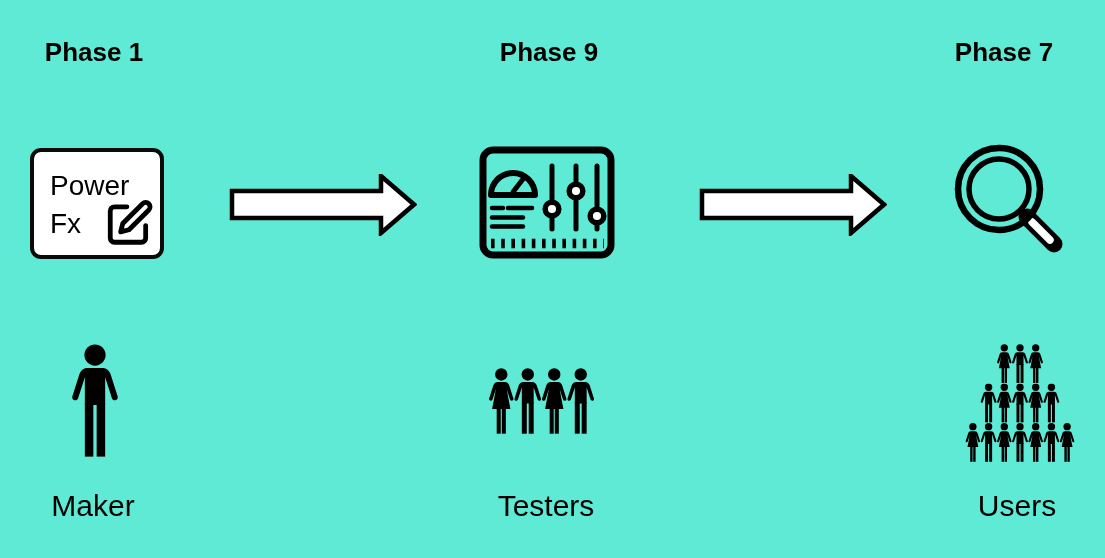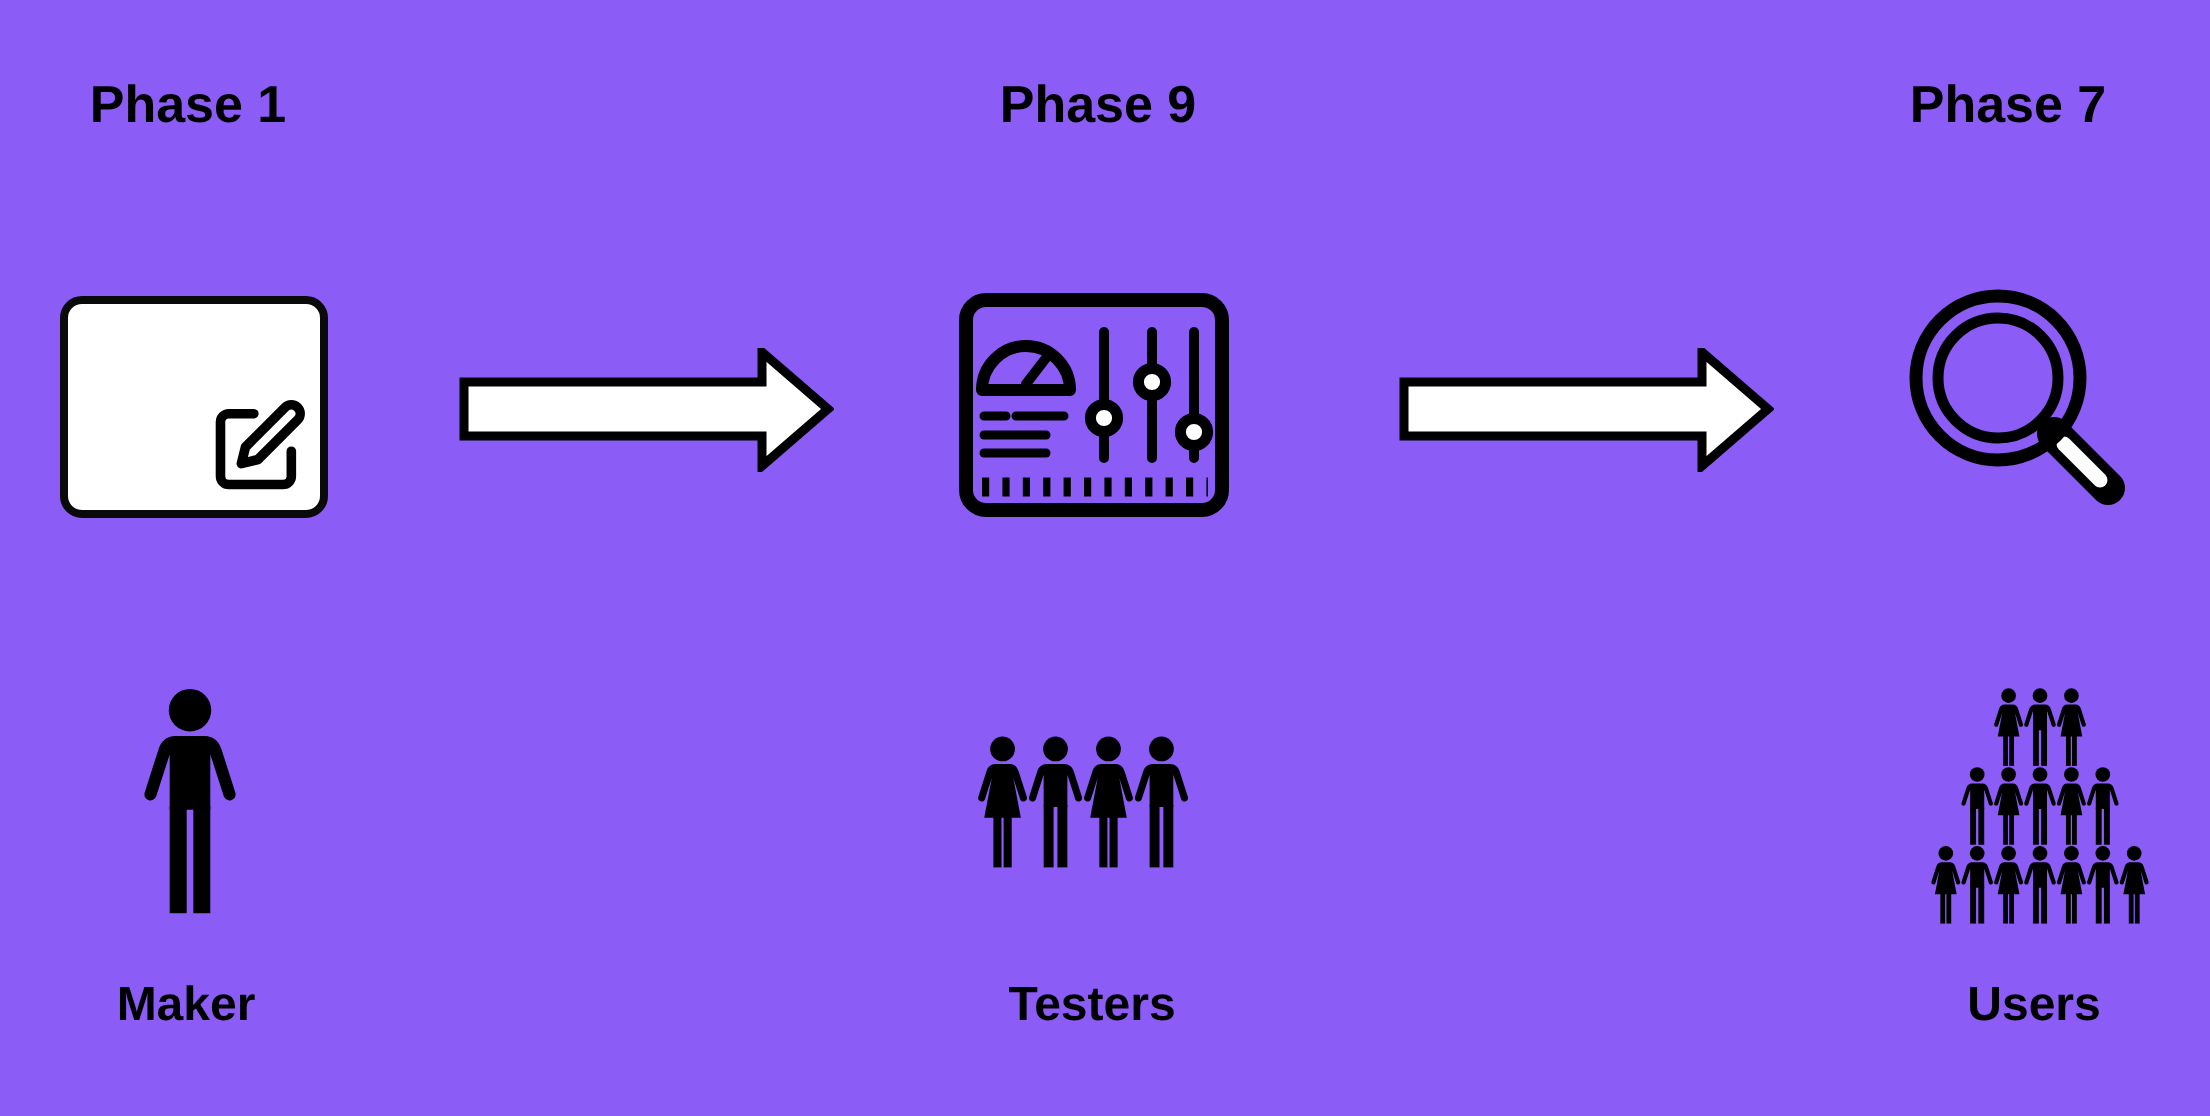--- a/index.html
+++ b/index.html
@@ -1,36 +1,36 @@
 <!DOCTYPE html>
 <html><head>
 <meta charset="utf-8">
 <style>
   html,body{margin:0;padding:0;background:#fff;}
   .canvas{
-    position:relative;width:1105px;height:558px;background:#8b5cf6;
+    position:relative;width:1105px;height:558px;background:#5eead4;
     font-family:"Liberation Sans",sans-serif;color:#000;overflow:hidden;
   }
   .phase-title{
     position:absolute;top:37px;transform:translateX(-50%);
     font-size:26px;font-weight:700;white-space:nowrap;
   }
   .powerfx-box{
     position:absolute;left:30px;top:148px;width:134px;height:111px;
     border:4.5px solid #0a0a0a;border-radius:11px;box-sizing:border-box;background:#fff;
   }
   .pfx-text{position:absolute;left:16px;top:15px;font-size:28px;line-height:38px;white-space:nowrap;}
   .edit-icon{position:absolute;right:6px;bottom:5px;width:50px;height:53px;}
   .arrow{position:absolute;top:174px;width:188px;height:62px;}
   .panel-icon{position:absolute;left:479px;top:146px;width:136px;height:113px;}
   .magnifier-icon{position:absolute;left:950px;top:140px;width:122px;height:122px;}
   .people-group{position:absolute;transform:translateX(-50%);line-height:0;}
   .actor-label{
     position:absolute;top:489px;transform:translateX(-50%);
-    font-size:24px;font-weight:700;white-space:nowrap;
+    font-size:30px;font-weight:400;white-space:nowrap;
   }
   .svg-defs{position:absolute;width:0;height:0;overflow:hidden;}
 </style>
 </head>
 <body>
 
 <svg class="svg-defs" aria-hidden="true">
   <symbol id="person-man" viewBox="0 0 56 130">
     <circle cx="28" cy="12" r="11.5" fill="#000"></circle>
     <path fill="#000" d="M20 26 h16 c4.5 0 7.5 2.6 9 7 l7.5 23.5 c1.3 4.2 -4.6 6.3 -6.2 2.2 L39 36 v30 H17 V36 l-7.3 22.7 c-1.6 4.1 -7.5 2 -6.2 -2.2 L11 33 c1.5 -4.4 4.5 -7 9 -7 z"></path>
@@ -46,20 +46,22 @@
 </svg>
 
 <div class="canvas">
 
   <div class="phase-title" style="left:94px">Phase 1</div>
   <div class="phase-title" style="left:549px">Phase 9</div>
   <div class="phase-title" style="left:1004px">Phase 7</div>
 
   <div class="powerfx-box">
     <div class="pfx-text">
+      <div>Power</div>
+      <div>Fx</div>
     </div>
     <svg class="edit-icon" viewBox="0 0 24 24" fill="none" stroke="#000" stroke-width="2.3" stroke-linecap="round" stroke-linejoin="round">
       <path d="M11 4H5a2 2 0 0 0-2 2v13a2 2 0 0 0 2 2h13a2 2 0 0 0 2-2v-6"></path>
       <path d="M18.5 2.5a2.12 2.12 0 0 1 3 3L12 15l-4 1 1-4 9.5-9.5z"></path>
     </svg>
   </div>
 
   <svg class="arrow" style="left:229px" viewBox="0 0 188 62">
     <polygon points="3,17 152,17 152,2 185,30.5 152,59 152,44 3,44" fill="#ffffff" stroke="#000" stroke-width="4.5"></polygon>
   </svg>

